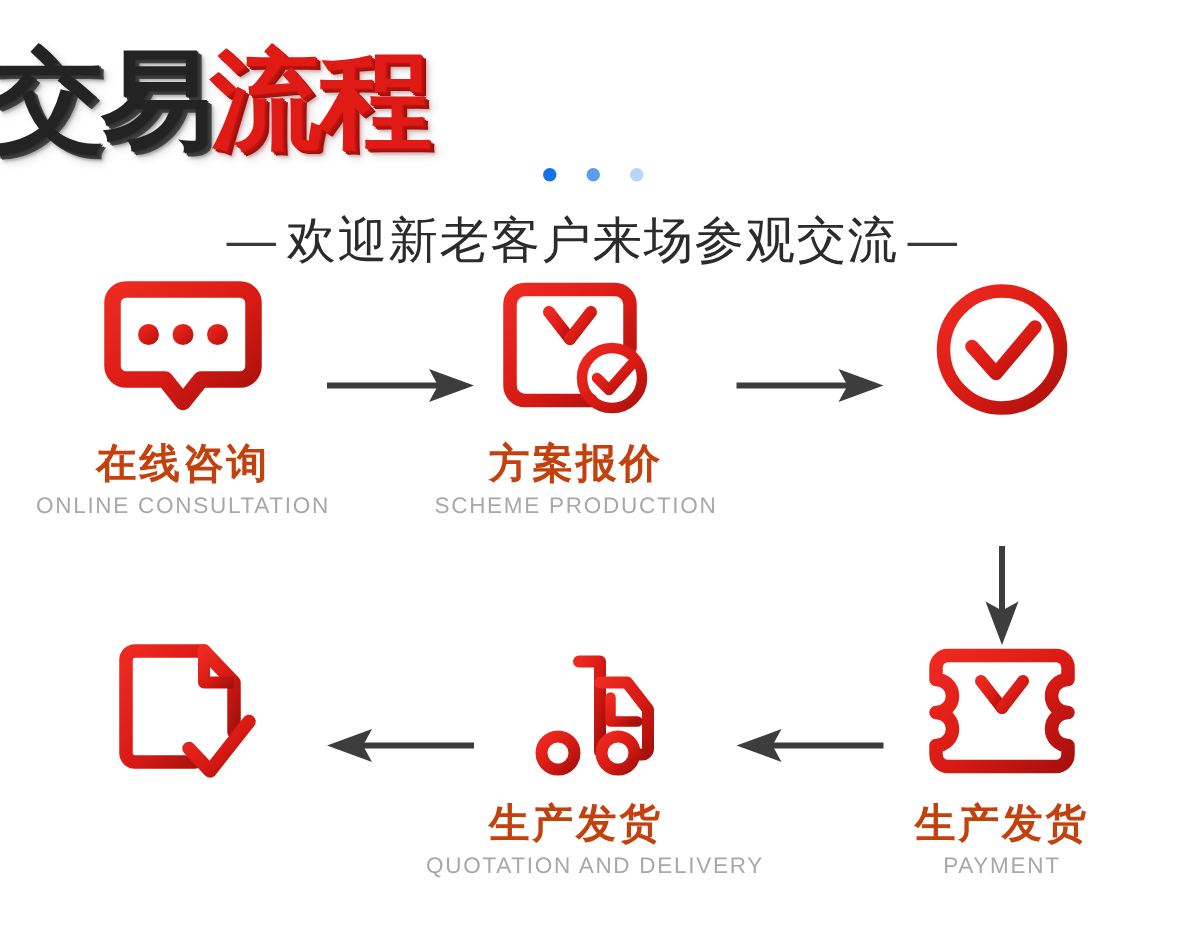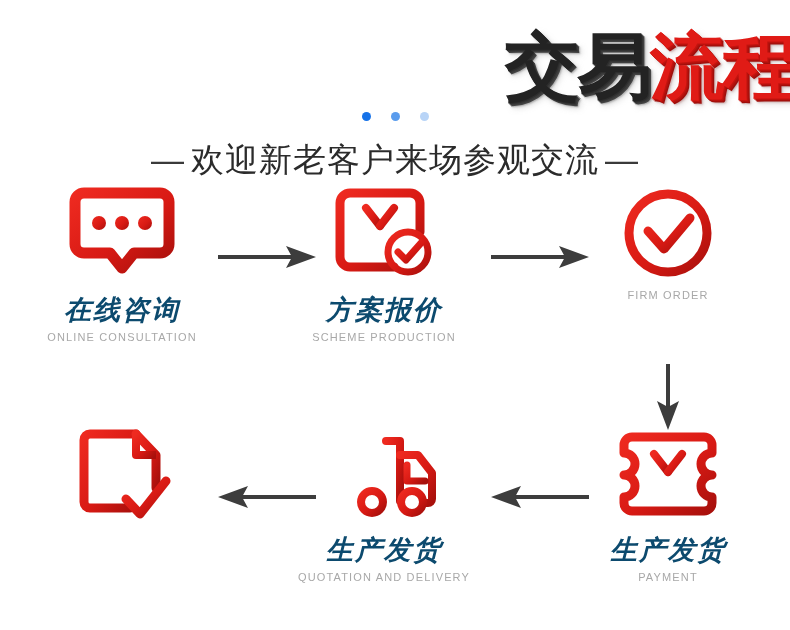--- a/index.html
+++ b/index.html
@@ -23,21 +23,21 @@
     top: 0;
     width: 790px;
     height: 180px;
   }
 
   #title-wrap {
     position: absolute;
     left: 0;
     top: 22px;
     width: 790px;
-    text-align: right;
+    text-align: left;
     height: 90px;
   }
   #title {
     display: inline-block;
     font-family: "DejaVu Sans", "Liberation Sans", sans-serif;
     font-size: 72px;
     font-weight: 900;
     line-height: 88px;
     letter-spacing: -2px;
     white-space: nowrap;
@@ -121,29 +121,28 @@
     display: flex;
     align-items: center;
     justify-content: center;
   }
   .icon-box svg { display: block; }
 
   .label-cn {
     margin-top: 8px;
     font-size: 27px;
     font-weight: 700;
-    color: #0c4a6e;
+    color: #c2410c;
     letter-spacing: 2px;
     line-height: 34px;
     font-family: "DejaVu Sans", "Liberation Sans", sans-serif;
-    font-style: italic;
   }
   .label-en {
     margin-top: 4px;
-    font-size: 11px;
+    font-size: 15px;
     color: #a8a8a8;
     letter-spacing: 1.15px;
     line-height: 13px;
     white-space: nowrap;
     font-family: "Liberation Sans", sans-serif;
   }
 
   
   .arrow-h {
     position: absolute;
@@ -257,21 +256,20 @@
           <linearGradient id="gradCheck" x1="0" y1="0" x2="1" y2="1">
             <stop offset="0%" stop-color="#ee2a20"></stop>
             <stop offset="55%" stop-color="#d81a14"></stop>
             <stop offset="100%" stop-color="#a8100c"></stop>
           </linearGradient>
         </defs>
         <circle cx="48" cy="46" r="39" fill="none" stroke="url(#gradCheck)" stroke-width="9"></circle>
         <path d="M28 44 L44 62 L70 31" fill="none" stroke="url(#gradCheck)" stroke-width="9" stroke-linecap="round" stroke-linejoin="round"></path>
       </svg>
     </div>
-    <div class="label-en">FIRM ORDER</div>
   </div>
 
 </div>
 
 <div class="arrow-v">
   <svg width="60" height="70" viewBox="0 0 60 70">
     <line x1="30" y1="2" x2="30" y2="46" stroke="#3d3d3d" stroke-width="4"></line>
     <path d="M30 68 L19 39 L30 45 L41 39 Z" fill="#3d3d3d"></path>
   </svg>
 </div>

